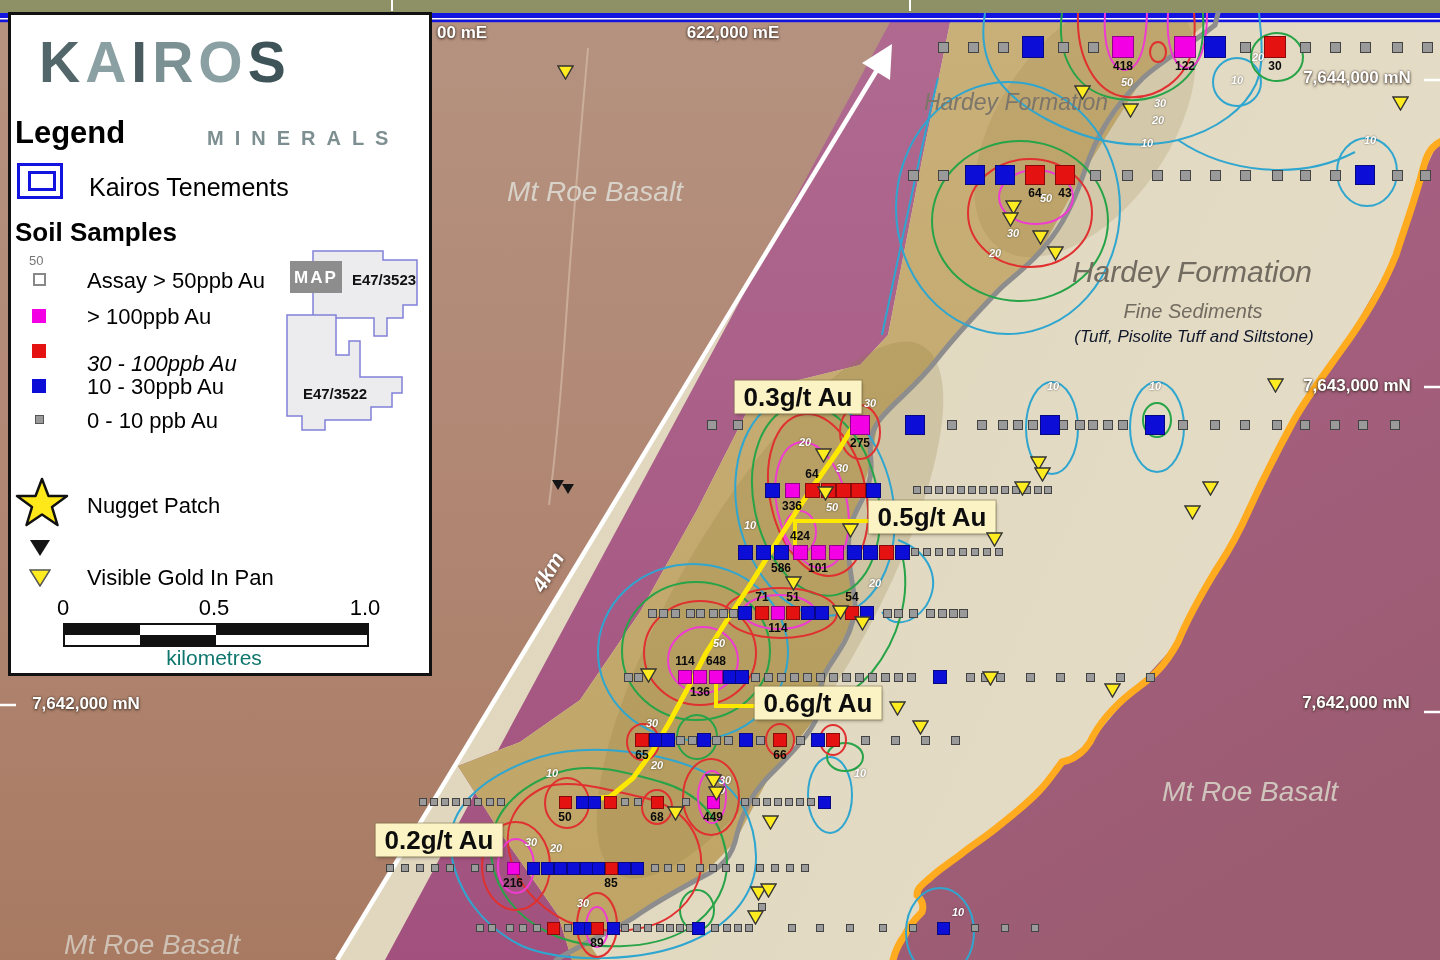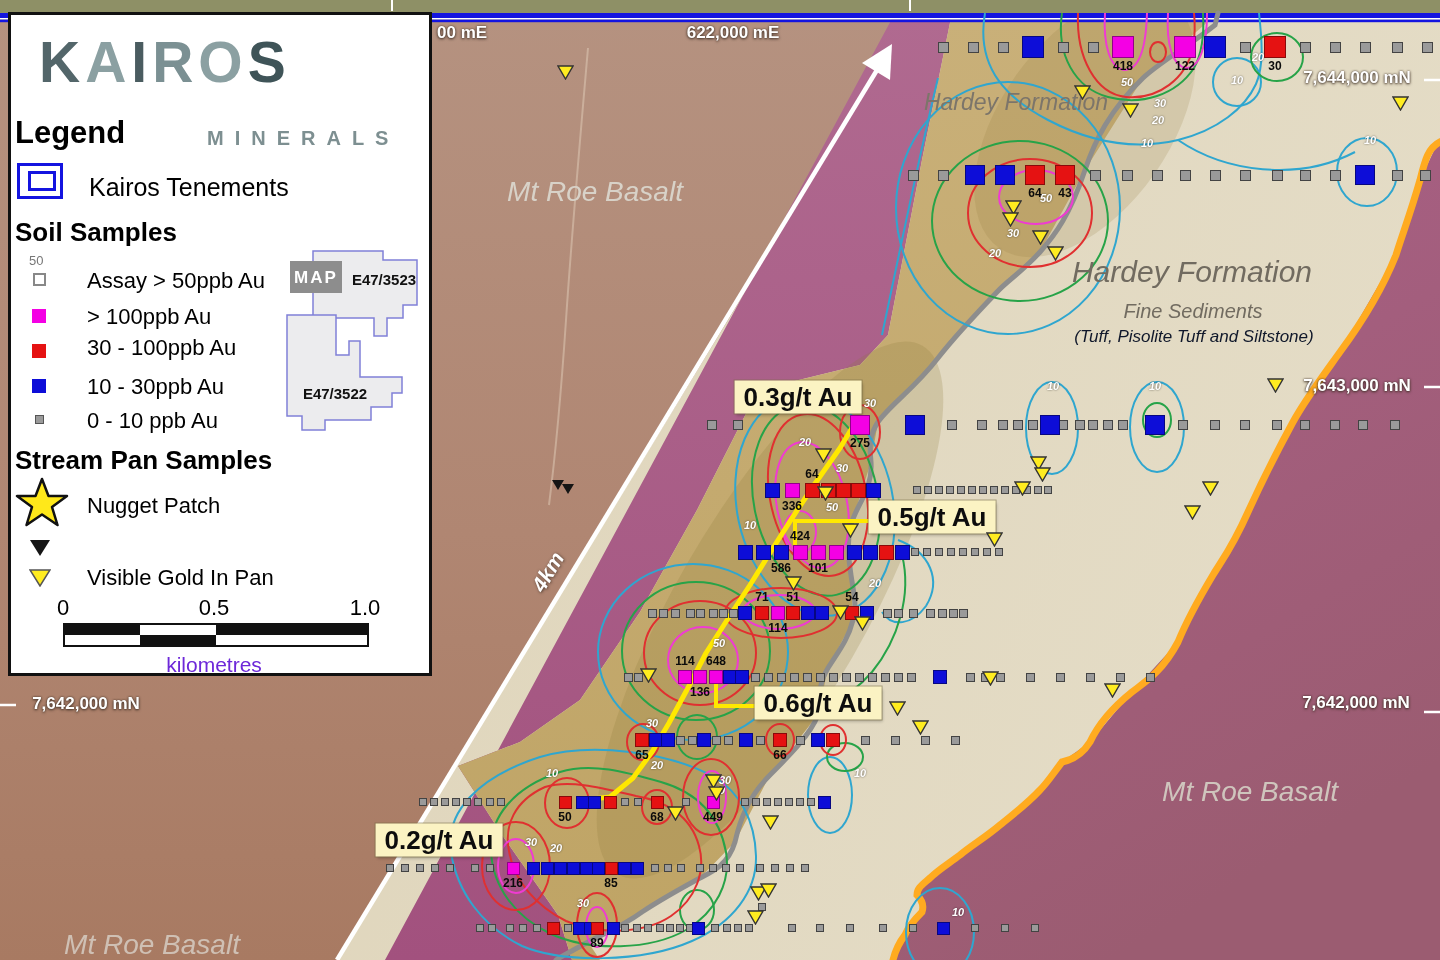--- a/index.html
+++ b/index.html
@@ -32,21 +32,21 @@
   .brand-sub{left:196px;top:88px;font-size:20px;font-weight:bold;letter-spacing:11px;color:#7d8f91;margin-top:24px;}
   .lg-title{left:4px;top:100px;font-size:31px;font-weight:bold;color:#000;}
   .lg-sec{font-size:26px;font-weight:bold;color:#000;}
   .lg-item-label{font-size:22px;color:#000;white-space:nowrap;}
   .ten-icon{left:6px;top:148px;width:46px;height:36px;border:3px solid #1414e0;box-sizing:border-box;}
   .ten-icon-inner{position:absolute;left:8px;top:5px;width:22px;height:14px;border:3px solid #1414e0;}
   .sw{box-sizing:border-box;}
   .scale-num{font-size:22px;color:#000;transform:translate(-50%,0);}
   #scalebar{left:52px;top:608px;width:302px;height:20px;border:2px solid #111;box-sizing:content-box;}
   #scalebar div{position:absolute;}
-  .kilometres{left:203px;top:631px;font-size:21px;color:#6d28d9;transform:translate(-50%,0);margin-top:7px;}
+  .kilometres{left:203px;top:631px;font-size:21px;color:#0f766e;transform:translate(-50%,0);}
   .map-tag{font-size:17px;font-weight:bold;color:#fff;letter-spacing:2px;}
 </style>
 </head>
 <body>
 
 <div id="stage">
 
   <svg id="terrain" width="1440" height="960" viewBox="0 0 1440 960">
     <defs>
       <linearGradient id="gBrown" x1="0" y1="0" x2="0" y2="1">
@@ -646,29 +646,28 @@
     <div class="abs lg-sec" style="left:4px;top:202px;">Soil Samples</div>
 
     <div class="abs" style="left:18px;top:238px;font-size:13px;color:#777;">50</div>
     <div class="abs sw" style="left:22px;top:258px;width:13px;height:13px;background:#fff;border:2px solid #888;"></div>
     <div class="abs lg-item-label" style="left:76px;top:253px;">Assay &gt; 50ppb Au</div>
 
     <div class="abs sw" style="left:21px;top:294px;width:14px;height:14px;background:#f400e4;"></div>
     <div class="abs lg-item-label" style="left:76px;top:289px;">&gt; 100ppb Au</div>
 
     <div class="abs sw" style="left:21px;top:329px;width:14px;height:14px;background:#e51212;"></div>
-    <div class="abs lg-item-label" style="left:76px;top:320px;">30 - 100ppb Au</div>
+    <div class="abs lg-item-label" style="left:76px;top:336px;font-style:italic;">30 - 100ppb Au</div>
 
     <div class="abs sw" style="left:21px;top:364px;width:14px;height:14px;background:#0d0dd8;"></div>
     <div class="abs lg-item-label" style="left:76px;top:359px;">10 - 30ppb Au</div>
 
     <div class="abs sw" style="left:24px;top:400px;width:9px;height:9px;background:#9a9a9a;border:1px solid #555;"></div>
     <div class="abs lg-item-label" style="left:76px;top:393px;">0 - 10 ppb Au</div>
 
-    <div class="abs lg-sec" style="left:4px;top:430px;">Stream Pan Samples</div>
 
     <svg class="abs" style="left:4px;top:462px;" width="54" height="52" viewBox="0 0 54 52">
       <polygon points="27,2 33.5,19 52,19 37,30 42.5,48 27,37.5 11.5,48 17,30 2,19 20.5,19" fill="#ffe81a" stroke="#111" stroke-width="2.5" stroke-linejoin="round"></polygon>
     </svg>
     <div class="abs lg-item-label" style="left:76px;top:478px;">Nugget Patch</div>
 
     <svg class="abs" style="left:18px;top:524px;" width="22" height="18" viewBox="0 0 22 18">
       <polygon points="1,1 21,1 11,17" fill="#151515"></polygon>
     </svg>
 

